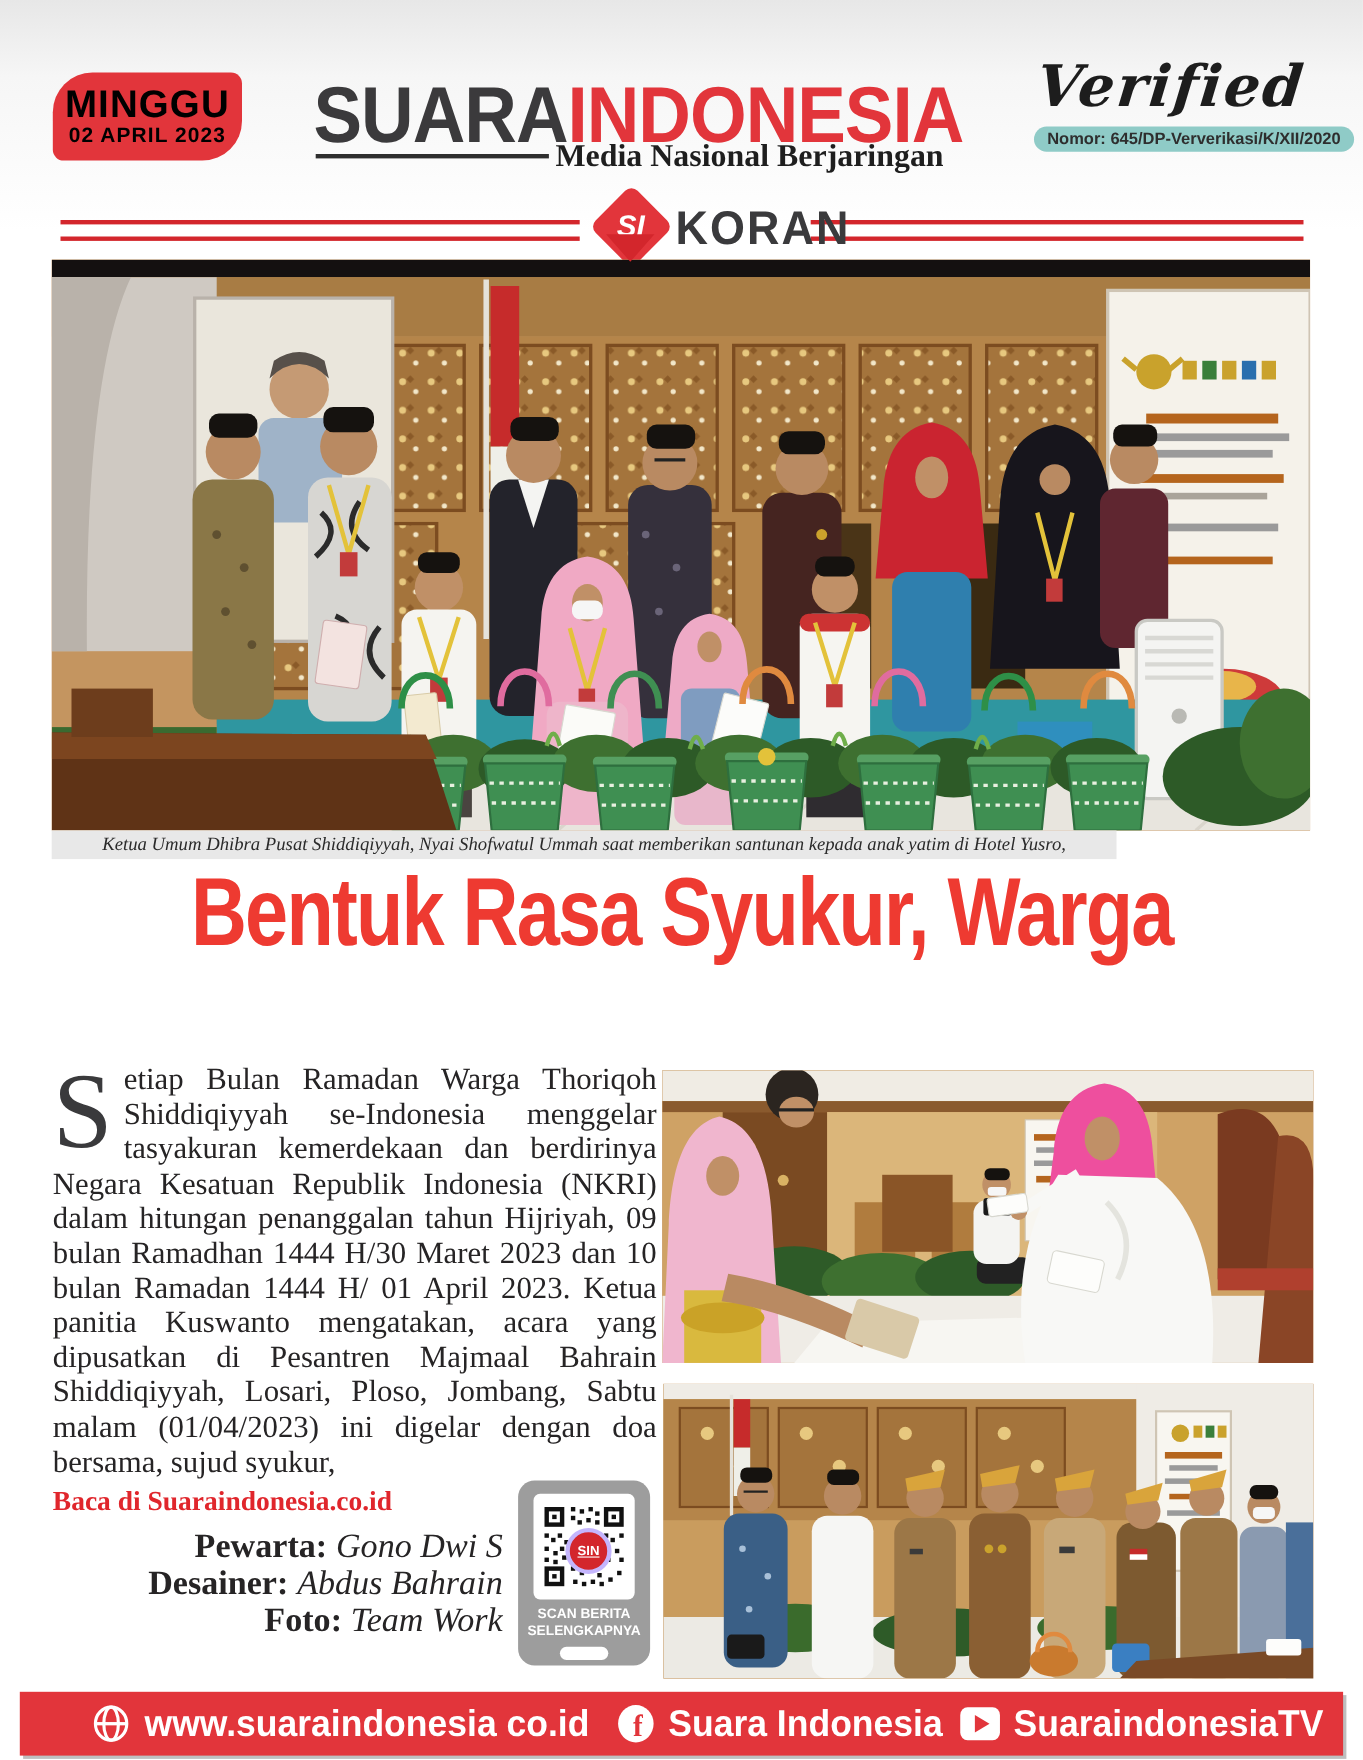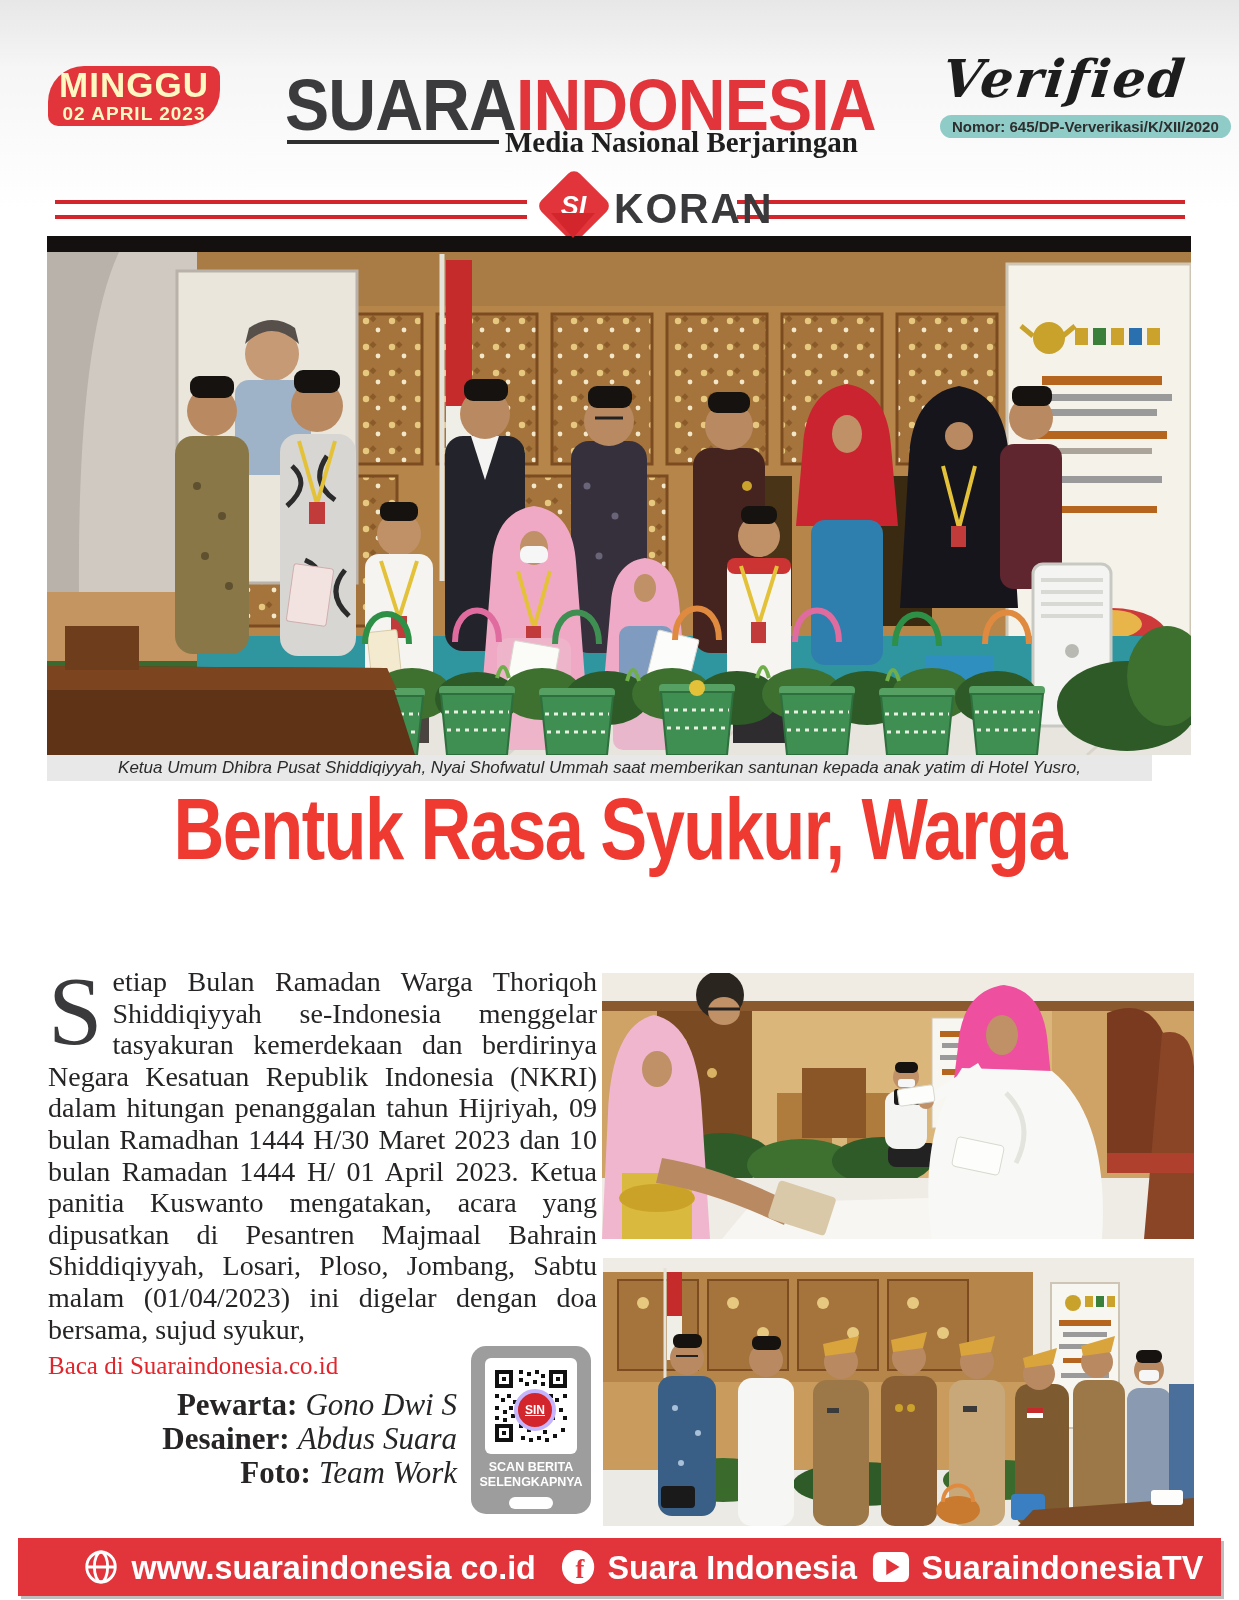--- a/index.html
+++ b/index.html
@@ -1,21 +1,21 @@
 <!DOCTYPE html>
 <html><head>
 <meta charset="utf-8">
 <style>
   html,body{margin:0;padding:0;background:#ffffff;}
   .page{position:relative;width:1239px;height:1600px;overflow:hidden;
         font-family:"Liberation Sans",sans-serif;
         background:linear-gradient(#e7e7e7 0%,#f6f6f6 70px,#ffffff 210px);}
   
-  .date-badge{position:absolute;left:48px;top:66px;width:172px;height:60px;
-              background:#E2353B;border-radius:36px 10px 36px 10px;color:#fef9c3;
+  .date-badge{position:absolute;left:48px;top:66px;width:172px;height:80px;
+              background:#E2353B;border-radius:36px 10px 36px 10px;color:#000000;
               display:flex;flex-direction:column;align-items:center;justify-content:center;}
   .date-badge .day{font-size:35px;font-weight:bold;letter-spacing:1px;line-height:36px;}
   .date-badge .date{font-size:19px;font-weight:bold;letter-spacing:1px;line-height:22px;}
   .masthead-title{position:absolute;left:285px;top:64px;white-space:nowrap;
                   font-weight:bold;font-size:72px;letter-spacing:-1px;
                   transform:scaleX(0.92);transform-origin:left top;}
   .masthead-title .t1{color:#3B3A3C;}
   .masthead-title .t2{color:#E2353B;}
   .masthead-rule{position:absolute;left:287px;top:140px;width:212px;height:4px;background:#2f2f2f;}
   .tagline{position:absolute;left:505px;top:126px;font-family:"Liberation Serif",serif;
@@ -36,39 +36,39 @@
               border-radius:8px;transform:rotate(45deg);display:flex;align-items:center;justify-content:center;}
   .si-diamond span{transform:rotate(-45deg);color:#fff;font-weight:bold;font-style:italic;font-size:27px;}
   .koran{position:absolute;left:614px;top:184px;font-size:43px;font-weight:600;color:#3A3A3C;
          letter-spacing:2px;transform:scaleX(0.95);transform-origin:left top;}
   .pointer{position:absolute;left:551px;top:213px;width:0;height:0;z-index:6;
            border-left:22px solid transparent;border-right:22px solid transparent;border-top:25px solid #D3262C;}
   
   .photo{position:absolute;overflow:hidden;background:#c49560;}
   .photo svg{display:block;width:100%;height:100%;}
   .main-photo{left:47px;top:236px;width:1144px;height:519px;}
-  .caption-bar{position:absolute;left:47px;top:755px;width:1105px;height:26px;background:#E8E8E8;
-               display:flex;align-items:center;justify-content:center;}
+  .caption-bar{position:absolute;left:47px;top:755px;width:968px;height:26px;background:#E8E8E8;
+               display:flex;align-items:center;justify-content:center;font-family:Liberation Serif, serif;}
   .caption-bar span{font-size:17px;font-style:italic;color:#2a2a2a;}
   .photo2{left:602px;top:973px;width:592px;height:266px;}
   .photo3{left:603px;top:1258px;width:591px;height:268px;}
   
   .headline{position:absolute;left:0;width:1239px;text-align:center;white-space:nowrap;}
   .headline .inner{display:inline-block;font-weight:bold;letter-spacing:-2px;}
   .hl1{top:778px;text-align:center;}
   .hl1 .inner{font-size:88px;color:#EE3A31;transform:scaleX(0.80);}
   .hl2{top:864px;}
   .hl2 .inner{font-size:93px;color:#3B3A3C;transform:scaleX(0.79);}
   
   .article-body{position:absolute;left:48px;top:966px;width:549px;height:386px;overflow:hidden;
                 font-family:"Liberation Serif",serif;font-size:28px;line-height:31.6px;
                 color:#262425;text-align:justify;}
   .dropcap{float:left;font-size:98px;line-height:78px;padding:6px 10px 0 0;color:#3A3A3C;}
   .read-more{position:absolute;left:48px;top:1352px;font-family:"Liberation Serif",serif;
-             font-weight:normal;font-size:25px;color:#E0262C;}
+             font-weight:bold;font-size:25px;color:#E0262C;}
   .credits{position:absolute;left:48px;top:1388px;width:409px;text-align:right;
            font-family:"Liberation Serif",serif;font-size:31px;line-height:34px;color:#262425;}
   .credits b{font-weight:bold;}
   .credits i{font-style:italic;margin-left:8px;}
   
   .qr-phone{position:absolute;left:471px;top:1346px;width:120px;height:168px;background:#9D9D9D;
             border-radius:15px;display:flex;flex-direction:column;align-items:center;}
   .qr-screen{position:relative;margin-top:12px;width:92px;height:96px;background:#fff;border-radius:6px;
              display:flex;align-items:center;justify-content:center;}
   .sin-badge{position:absolute;left:50%;top:50%;width:34px;height:34px;margin:-17px 0 0 -17px;
@@ -305,21 +305,21 @@
 
   <div class="headline hl1"><span class="inner">Bentuk Rasa Syukur, Warga</span></div>
 
   <div class="article-body">
     <span class="dropcap">S</span><span>etiap Bulan Ramadan Warga Thoriqoh Shiddiqiyyah se-Indonesia menggelar tasyakuran kemerdekaan dan berdirinya Negara Kesatuan Republik Indonesia (NKRI) dalam hitungan penanggalan tahun Hijriyah, 09 bulan Ramadhan 1444 H/30 Maret 2023 dan 10 bulan Ramadan 1444 H/ 01 April 2023. Ketua panitia Kuswanto mengatakan, acara yang dipusatkan di Pesantren Majmaal Bahrain Shiddiqiyyah, Losari, Ploso, Jombang, Sabtu malam (01/04/2023) ini digelar dengan doa bersama, sujud syukur,</span>
   </div>
   <div class="read-more">Baca di Suaraindonesia.co.id</div>
 
   <div class="credits">
     <div><b>Pewarta:</b><i>Gono Dwi S</i></div>
-    <div><b>Desainer:</b><i>Abdus Suara</i></div>
+    <div><b>Desainer:</b><i>Abdus Bahrain</i></div>
     <div><b>Foto:</b><i>Team Work</i></div>
   </div>
 
   <div class="qr-phone">
     <div class="qr-screen">
       <svg width="76" height="76" viewBox="0 0 76 76">
         <rect width="76" height="76" fill="#fff"></rect>
         <rect x="2" y="2" width="18" height="18" fill="#111"></rect>
           <rect x="6" y="6" width="10" height="10" fill="#fff"></rect>
           <rect x="9" y="9" width="4" height="4" fill="#111"></rect>

